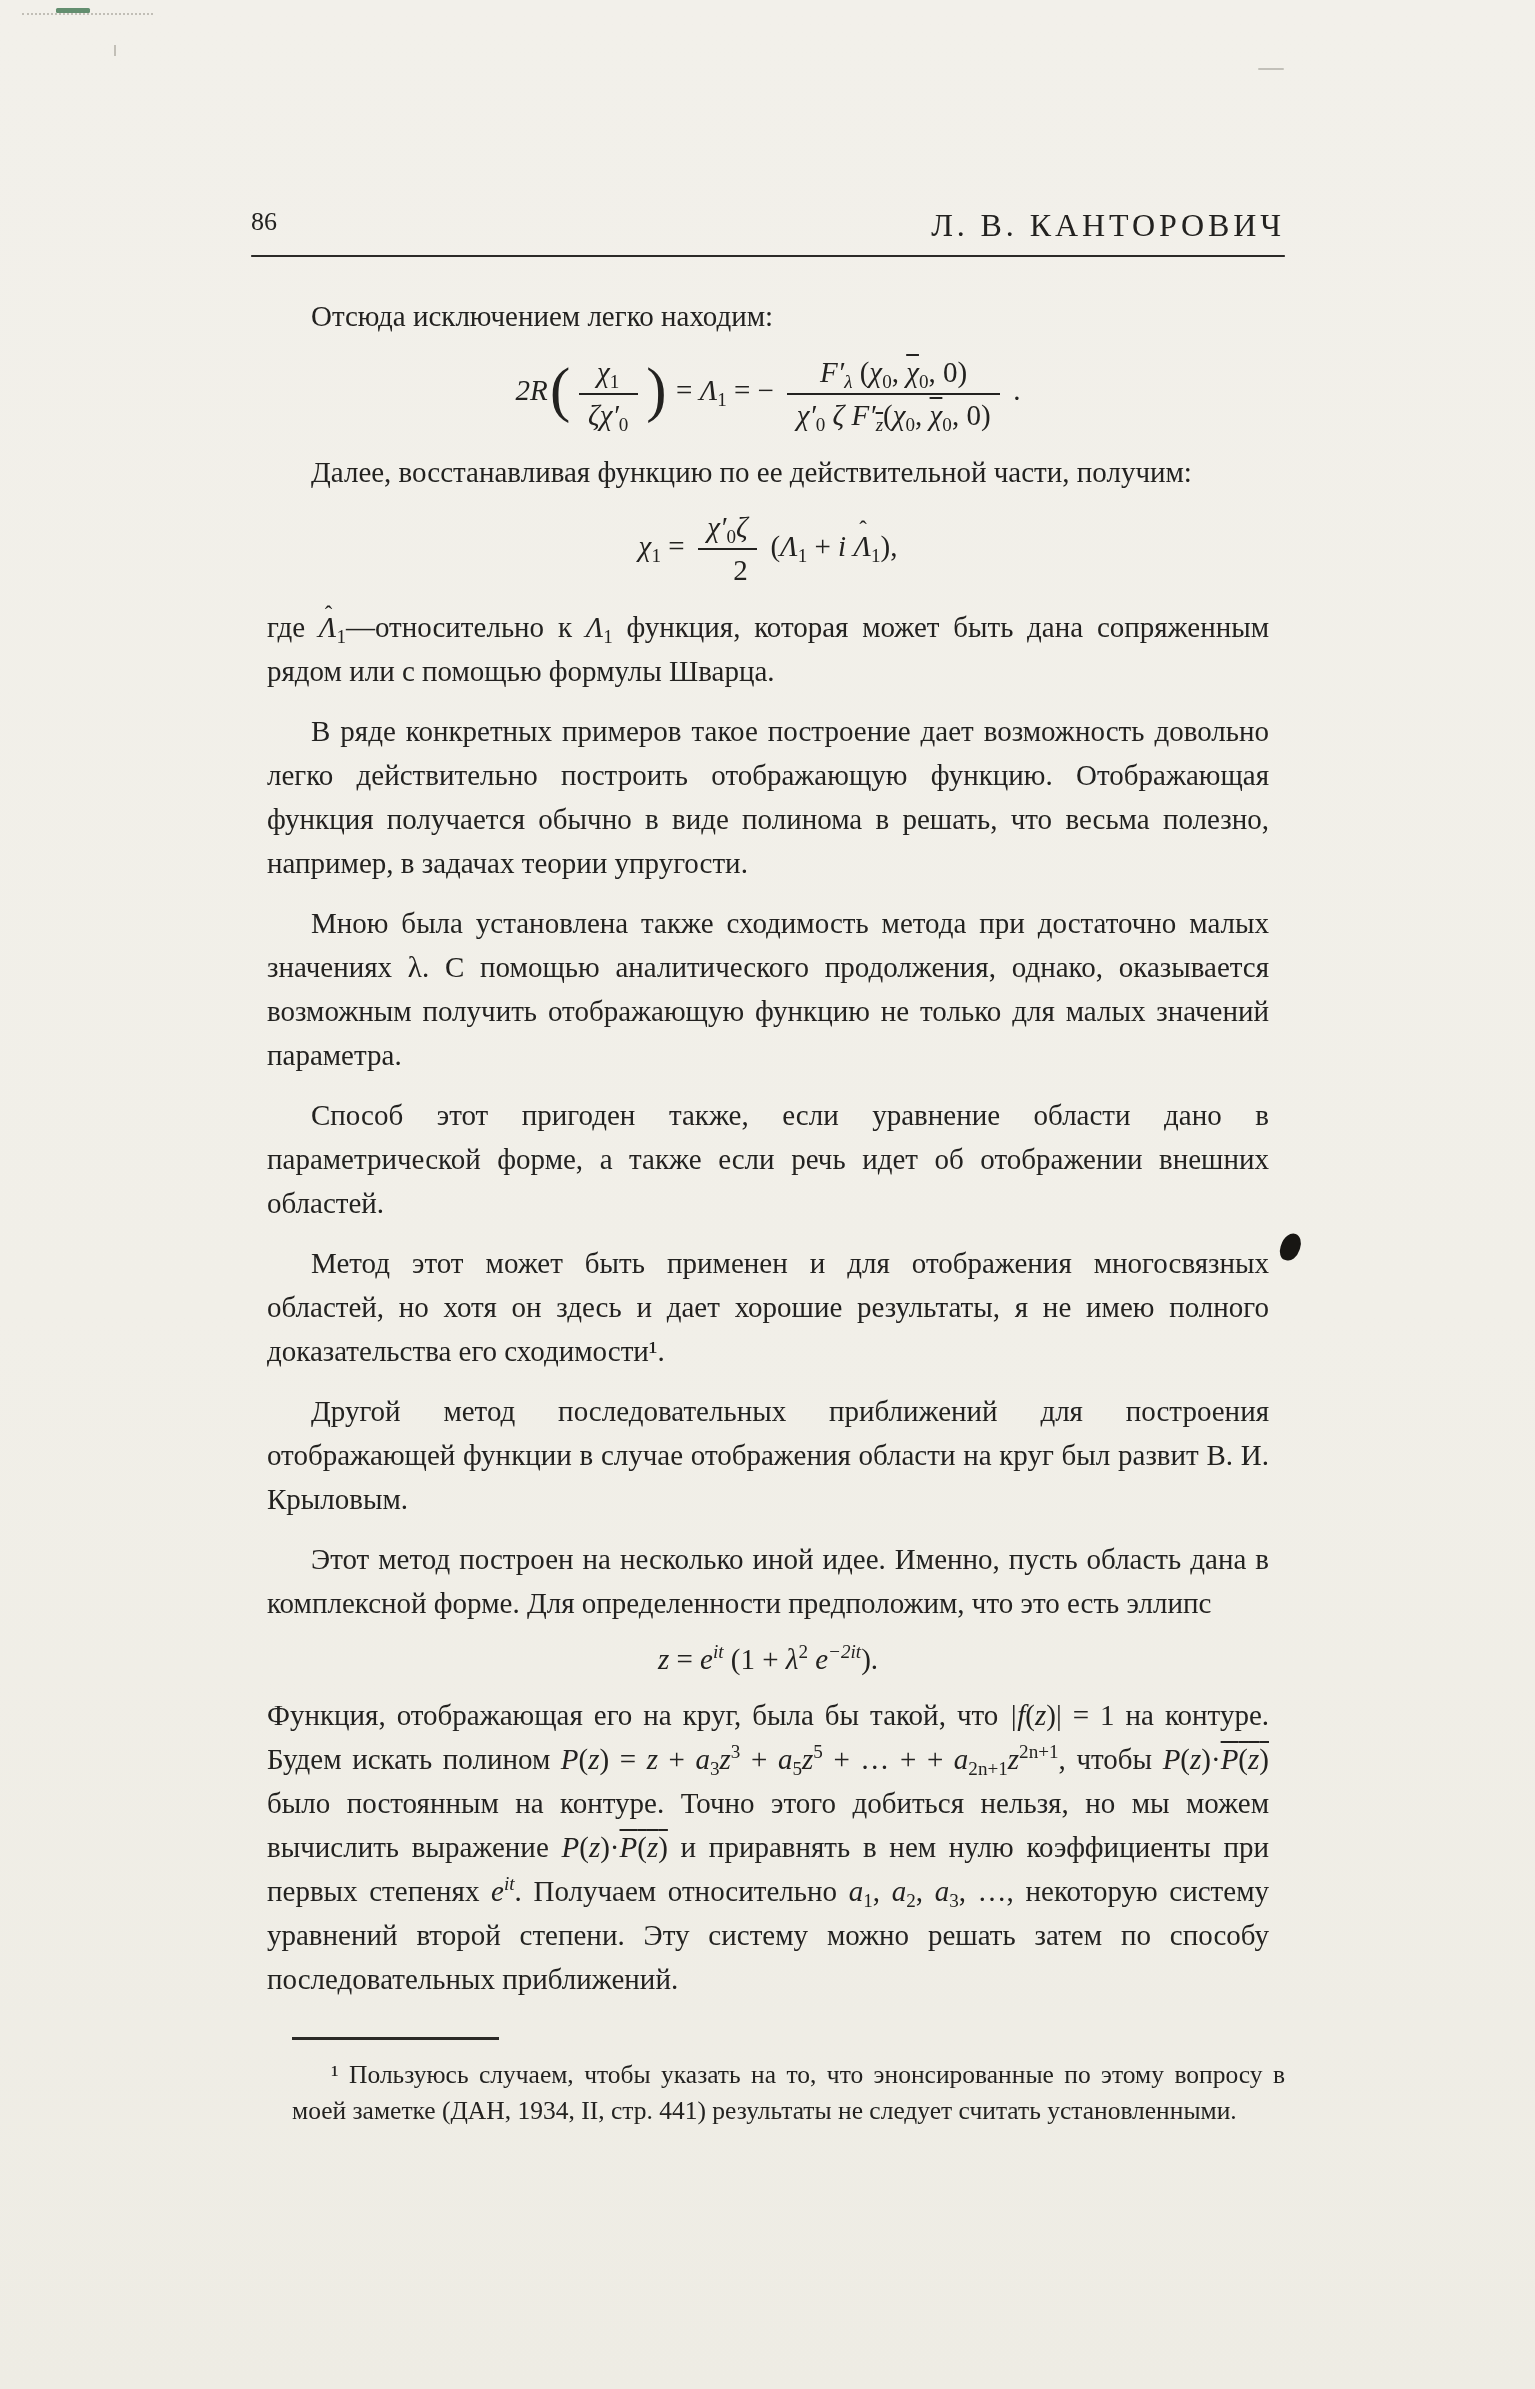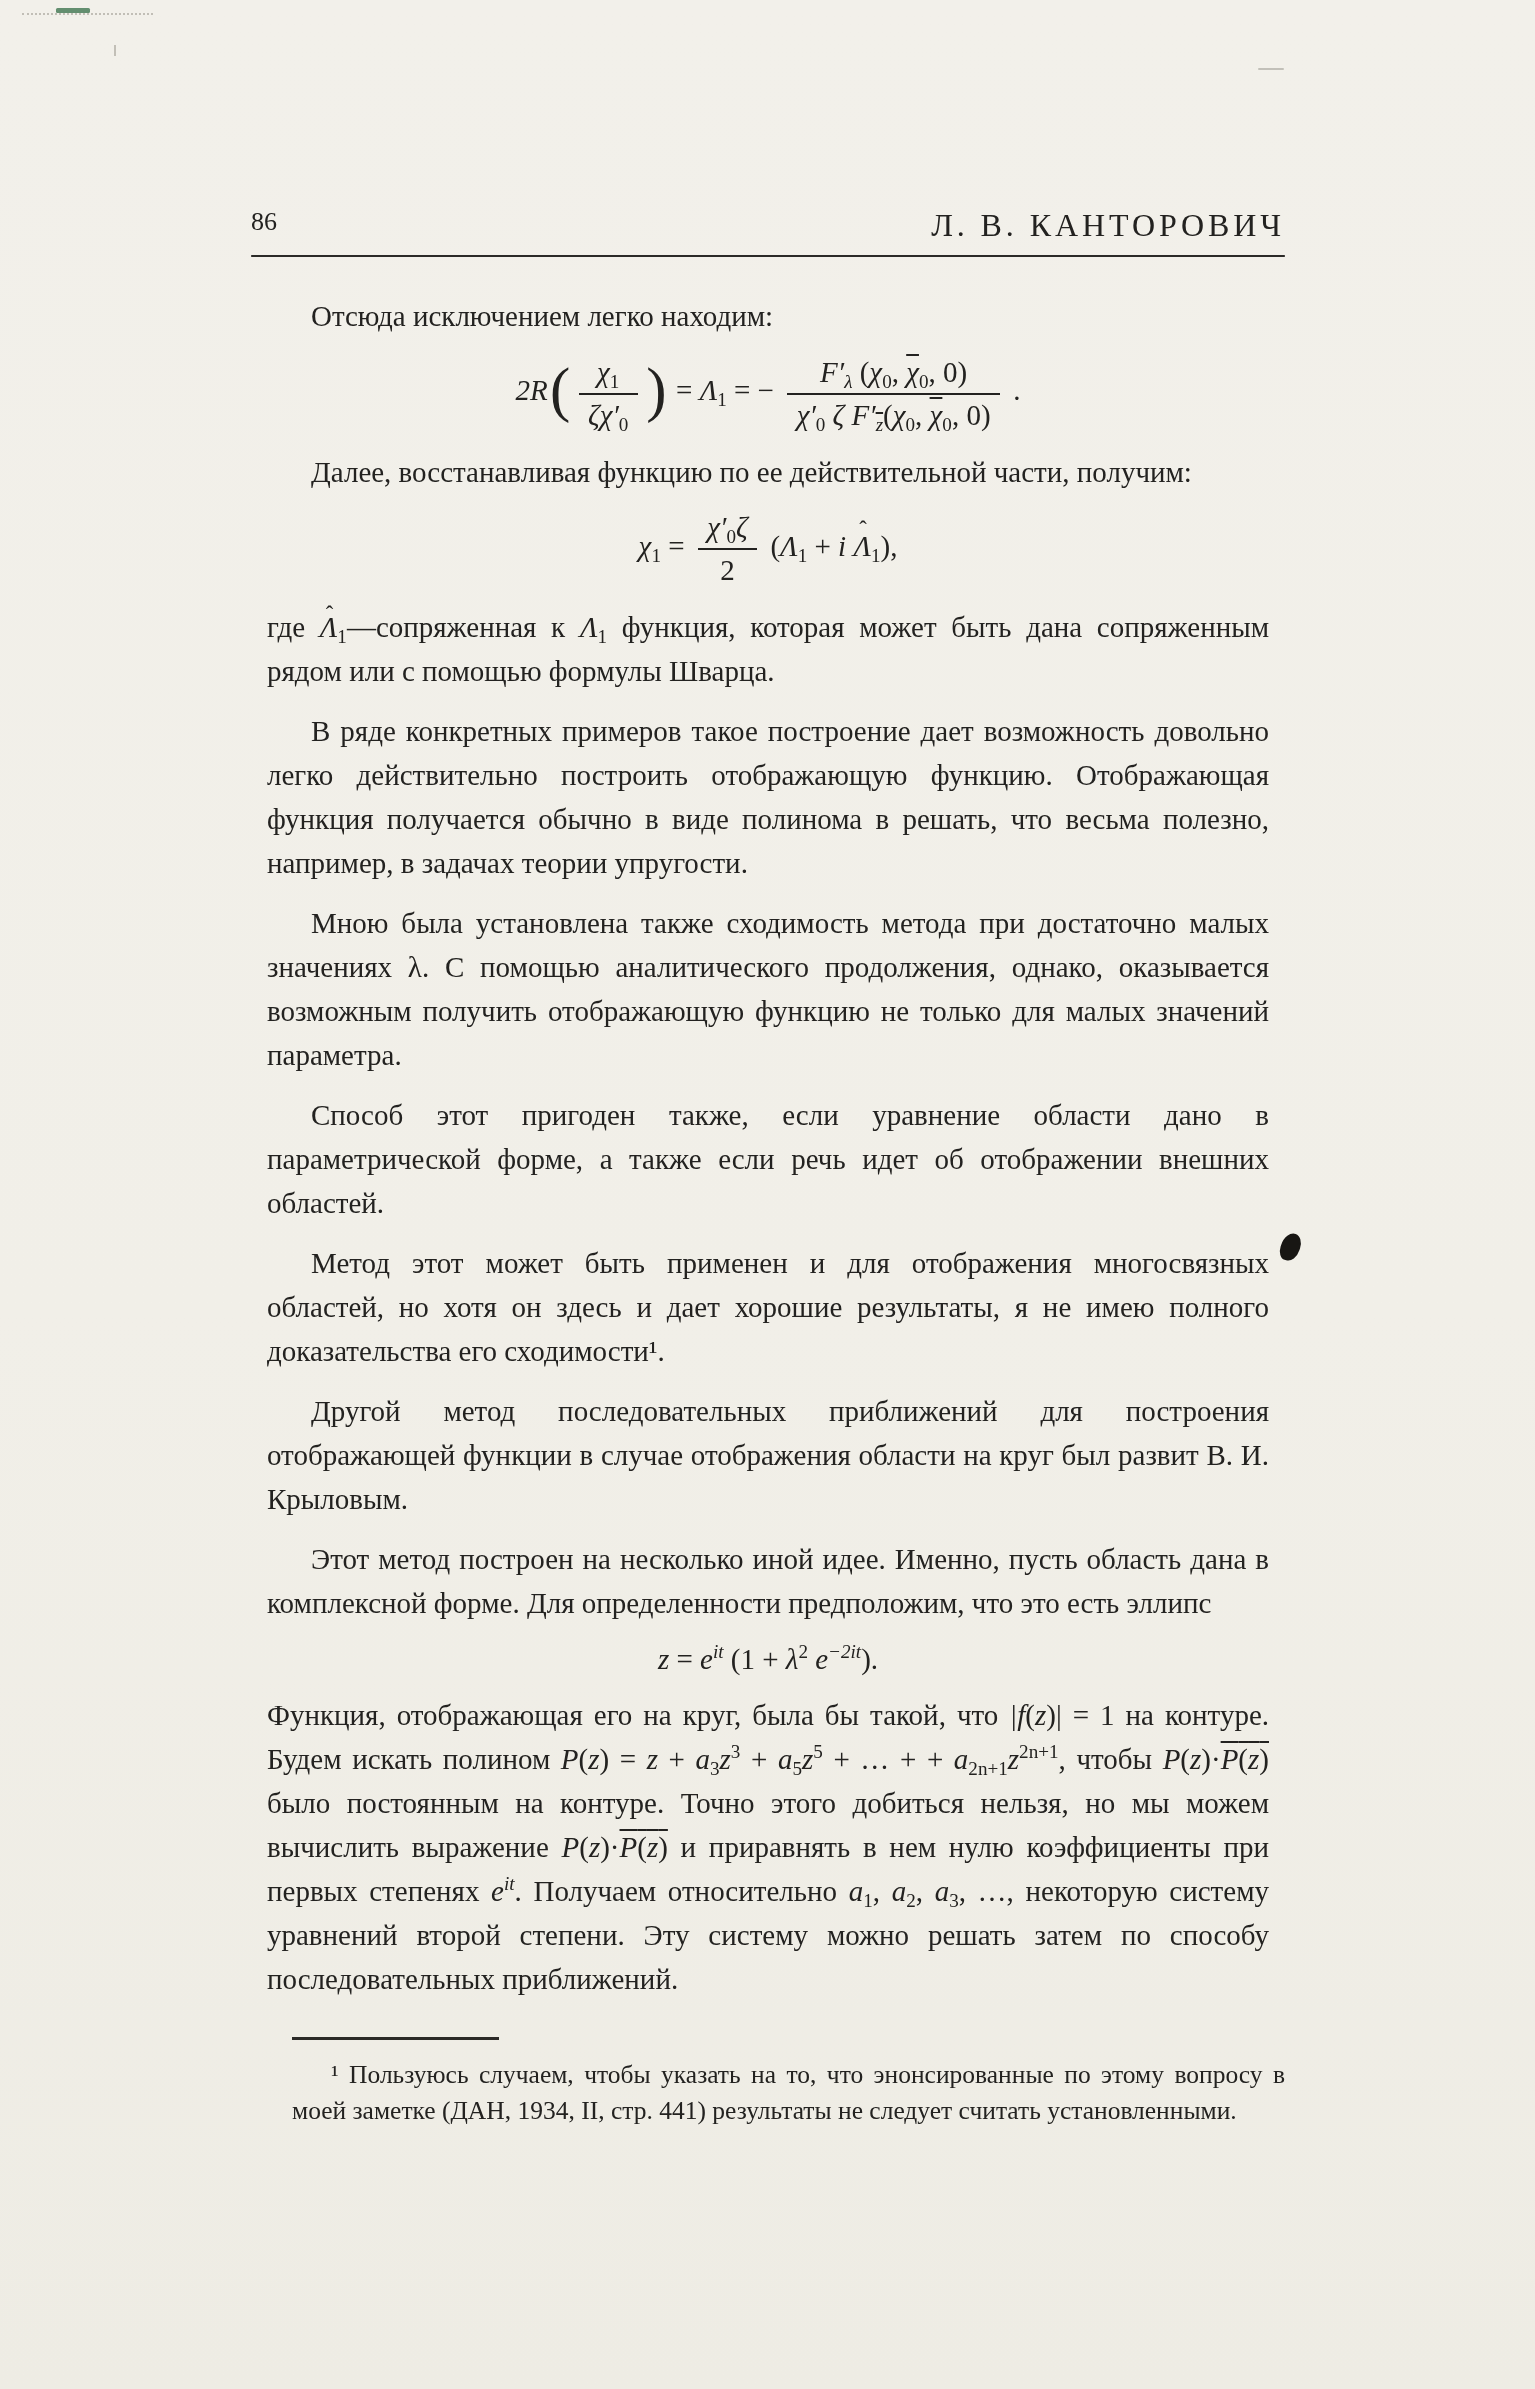--- a/index.html
+++ b/index.html
@@ -37,21 +37,21 @@
   .display-formula{
     text-align:center;text-indent:0;margin:9px 0;
     font-size:29px;line-height:1.25;white-space:nowrap;
   }
   .fx-n{font-style:normal;}
   .fx-i{font-style:italic;}
   .fx-sub{font-size:66%;vertical-align:-0.3em;font-style:normal;line-height:0;}
   .fx-sup{font-size:66%;vertical-align:0.55em;font-style:normal;line-height:0;}
   .fx-frac{display:inline-block;vertical-align:middle;text-align:center;margin:0 6.2px;line-height:1.15;}
   .fx-num{display:block;padding:1.5px 9.3px 3.9px;border-bottom:2.3px solid currentColor;}
-  .fx-den{display:block;padding:3.9px 9.3px 1.5px;}
+  .fx-den{display:block;padding:3.9px 9.3px 1.5px;text-align:right;}
   .fx-big{font-size:2.1em;font-weight:400;vertical-align:middle;line-height:0;margin:0 2.3px;position:relative;top:-0.06em;}
   .fx-over{text-decoration:overline;text-decoration-thickness:1.9px;}
   .fx-hat{position:relative;display:inline-block;}
   .fx-hat::after{content:"\02C6";position:absolute;left:55%;transform:translateX(-50%);top:-0.52em;font-size:0.78em;font-style:normal;}
   
   .footnote{margin-top:36px;margin-left:41px;}
   .footnote-rule{width:207px;height:2.3px;background:#2b2a27;}
   .footnote-text{margin:17px 0 0 0;font-size:25.5px;line-height:36px;text-align:justify;text-indent:39px;}
 </style>
 </head>
@@ -74,21 +74,21 @@
   <main class="text-block">
 
     <p class="para indent">Отсюда исключением легко находим:</p>
 
     <div class="display-formula"><span class="fx-i">2R</span><span class="fx-big">(</span><span class="fx-frac"><span class="fx-num"><span class="fx-i">χ</span><span class="fx-sub">1</span></span><span class="fx-den"><span class="fx-i">ζχ′</span><span class="fx-sub">0</span></span></span><span class="fx-big">)</span><span class="fx-n"> = </span><span class="fx-i">Λ</span><span class="fx-sub">1</span><span class="fx-n"> = − </span><span class="fx-frac"><span class="fx-num"><span class="fx-i">F′</span><span class="fx-sub"><span class="fx-i">λ</span></span><span class="fx-n"> (</span><span class="fx-i">χ</span><span class="fx-sub">0</span><span class="fx-n">, </span><span class="fx-over"><span class="fx-i">χ</span></span><span class="fx-sub">0</span><span class="fx-n">, 0)</span></span><span class="fx-den"><span class="fx-i">χ′</span><span class="fx-sub">0</span><span class="fx-i"> ζ F′</span><span class="fx-sub"><span class="fx-over"><span class="fx-i">z</span></span></span><span class="fx-n">(</span><span class="fx-i">χ</span><span class="fx-sub">0</span><span class="fx-n">, </span><span class="fx-over"><span class="fx-i">χ</span></span><span class="fx-sub">0</span><span class="fx-n">, 0)</span></span></span><span class="fx-n"> .</span></div>
 
     <p class="para indent">Далее, восстанавливая функцию по ее действительной части, получим:</p>
 
     <div class="display-formula"><span class="fx-i">χ</span><span class="fx-sub">1</span><span class="fx-n"> = </span><span class="fx-frac"><span class="fx-num"><span class="fx-i">χ′</span><span class="fx-sub">0</span><span class="fx-i">ζ</span></span><span class="fx-den"><span class="fx-n">2</span></span></span><span class="fx-n"> (</span><span class="fx-i">Λ</span><span class="fx-sub">1</span><span class="fx-n"> + </span><span class="fx-i">i </span><span class="fx-hat"><span class="fx-i">Λ</span></span><span class="fx-sub">1</span><span class="fx-n">),</span></div>
 
-    <p class="para"><span class="fx-n">где </span><span class="fx-hat"><span class="fx-i">Λ</span></span><span class="fx-sub">1</span><span class="fx-n">—сопряженная к </span><span class="fx-i">Λ</span><span class="fx-sub">1</span><span class="fx-n"> функция, которая может быть дана сопряженным рядом или с помощью формулы Шварца.</span></p>
+    <p class="para"><span class="fx-n">где </span><span class="fx-hat"><span class="fx-i">Λ</span></span><span class="fx-sub">1</span><span class="fx-n">—относительно к </span><span class="fx-i">Λ</span><span class="fx-sub">1</span><span class="fx-n"> функция, которая может быть дана сопряженным рядом или с помощью формулы Шварца.</span></p>
 
     <p class="para indent">В ряде конкретных примеров такое построение дает возможность довольно легко действительно построить отображающую функцию. Отображающая функция получается обычно в виде полинома в решать, что весьма полезно, например, в задачах теории упругости.</p>
 
     <p class="para indent">Мною была установлена также сходимость метода при достаточно малых значениях λ. С помощью аналитического продолжения, однако, оказывается возможным получить отображающую функцию не только для малых значений параметра.</p>
 
     <p class="para indent">Способ этот пригоден также, если уравнение области дано в параметрической форме, а также если речь идет об отображении внешних областей.</p>
 
     <p class="para indent">Метод этот может быть применен и для отображения многосвязных областей, но хотя он здесь и дает хорошие результаты, я не имею полного доказательства его сходимости¹.</p>
 
     <p class="para indent">Другой метод последовательных приближений для построения отображающей функции в случае отображения области на круг был развит В. И. Крыловым.</p>

